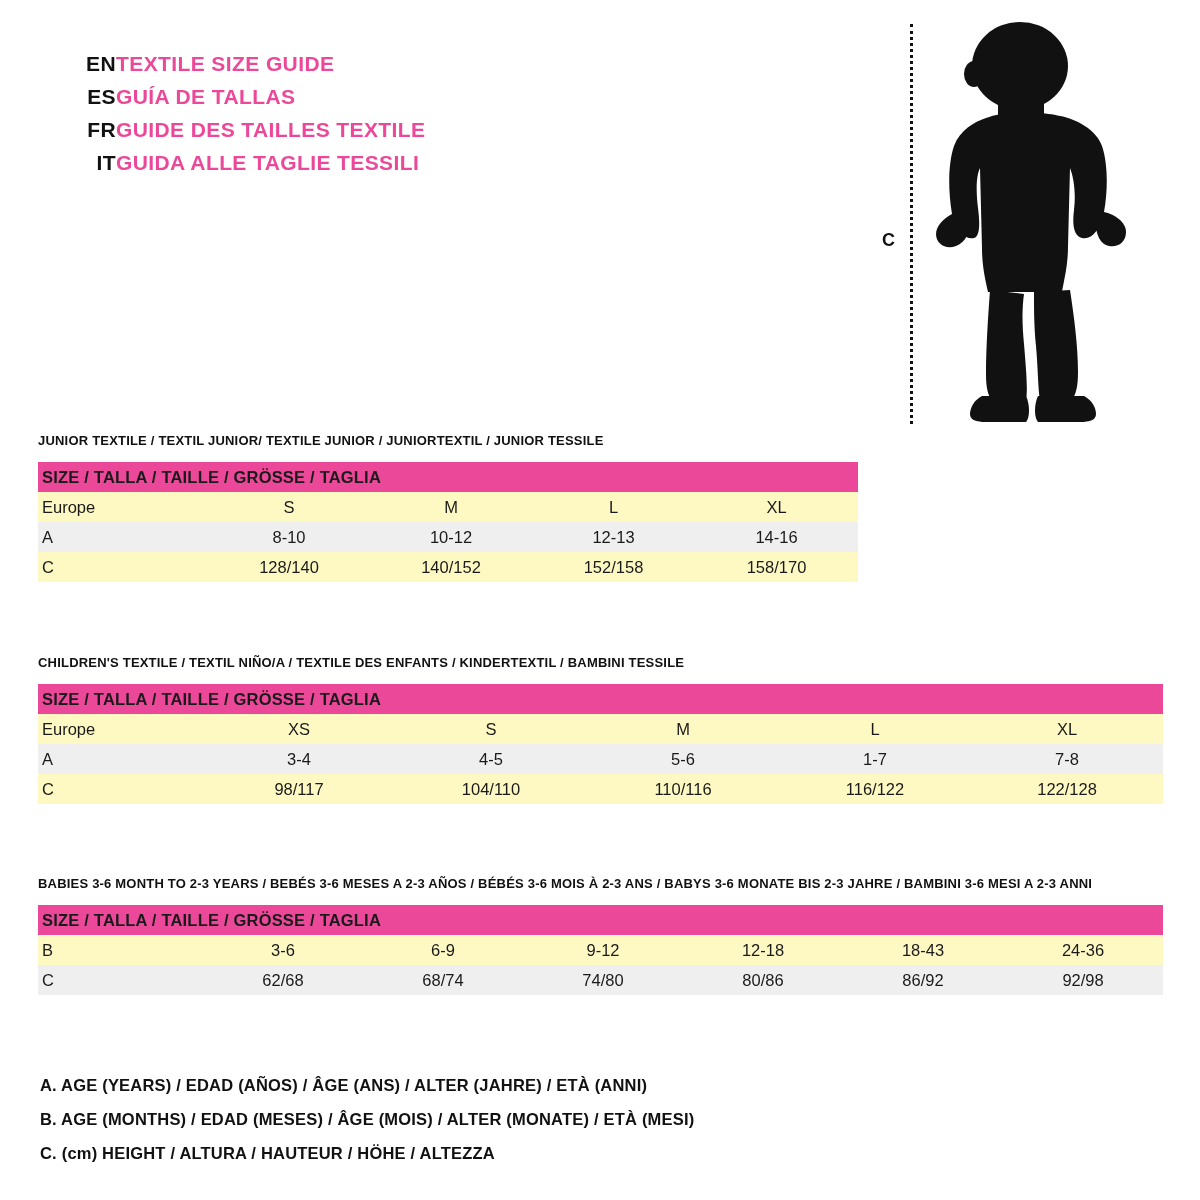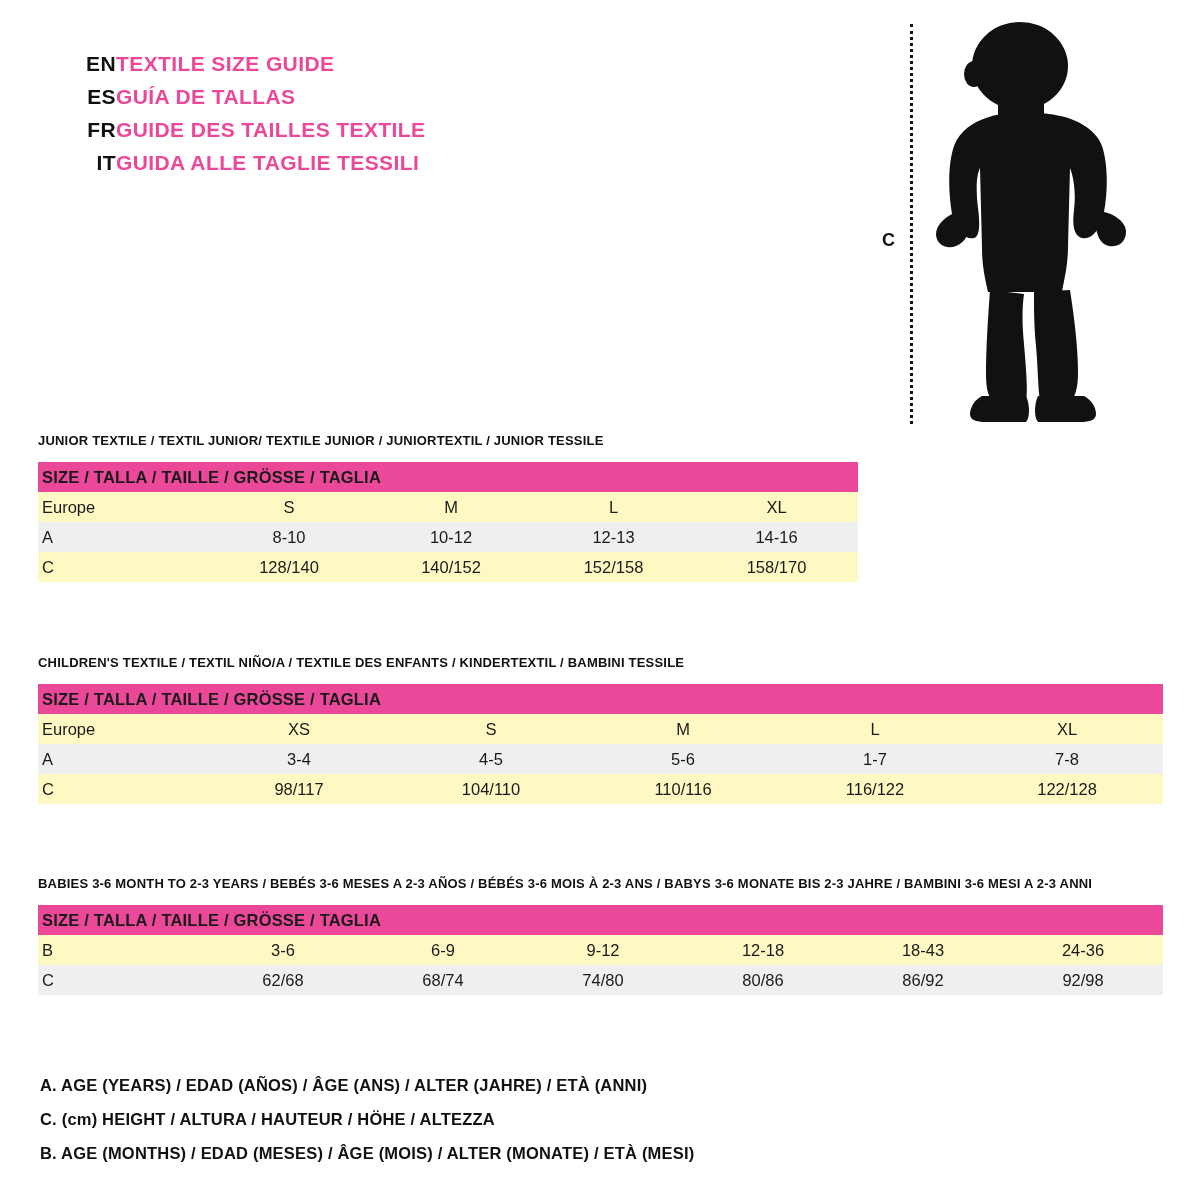--- a/index.html
+++ b/index.html
@@ -298,15 +298,15 @@
       <td class="val">80/86</td>
       <td class="val">86/92</td>
       <td class="val">92/98</td>
     </tr>
   </tbody>
     </table>
 </div>
 
 <div class="legend">
   <div>A. AGE (YEARS) / EDAD (AÑOS) / ÂGE (ANS) / ALTER (JAHRE) / ETÀ (ANNI)</div>
+  <div>B. AGE (MONTHS) / EDAD (MESES) / ÂGE (MOIS) / ALTER (MONATE) / ETÀ (MESI)</div>
   <div>C. (cm) HEIGHT / ALTURA / HAUTEUR / HÖHE / ALTEZZA</div>
-  <div>B. AGE (MONTHS) / EDAD (MESES) / ÂGE (MOIS) / ALTER (MONATE) / ETÀ (MESI)</div>
 </div>
 
 </body></html>

